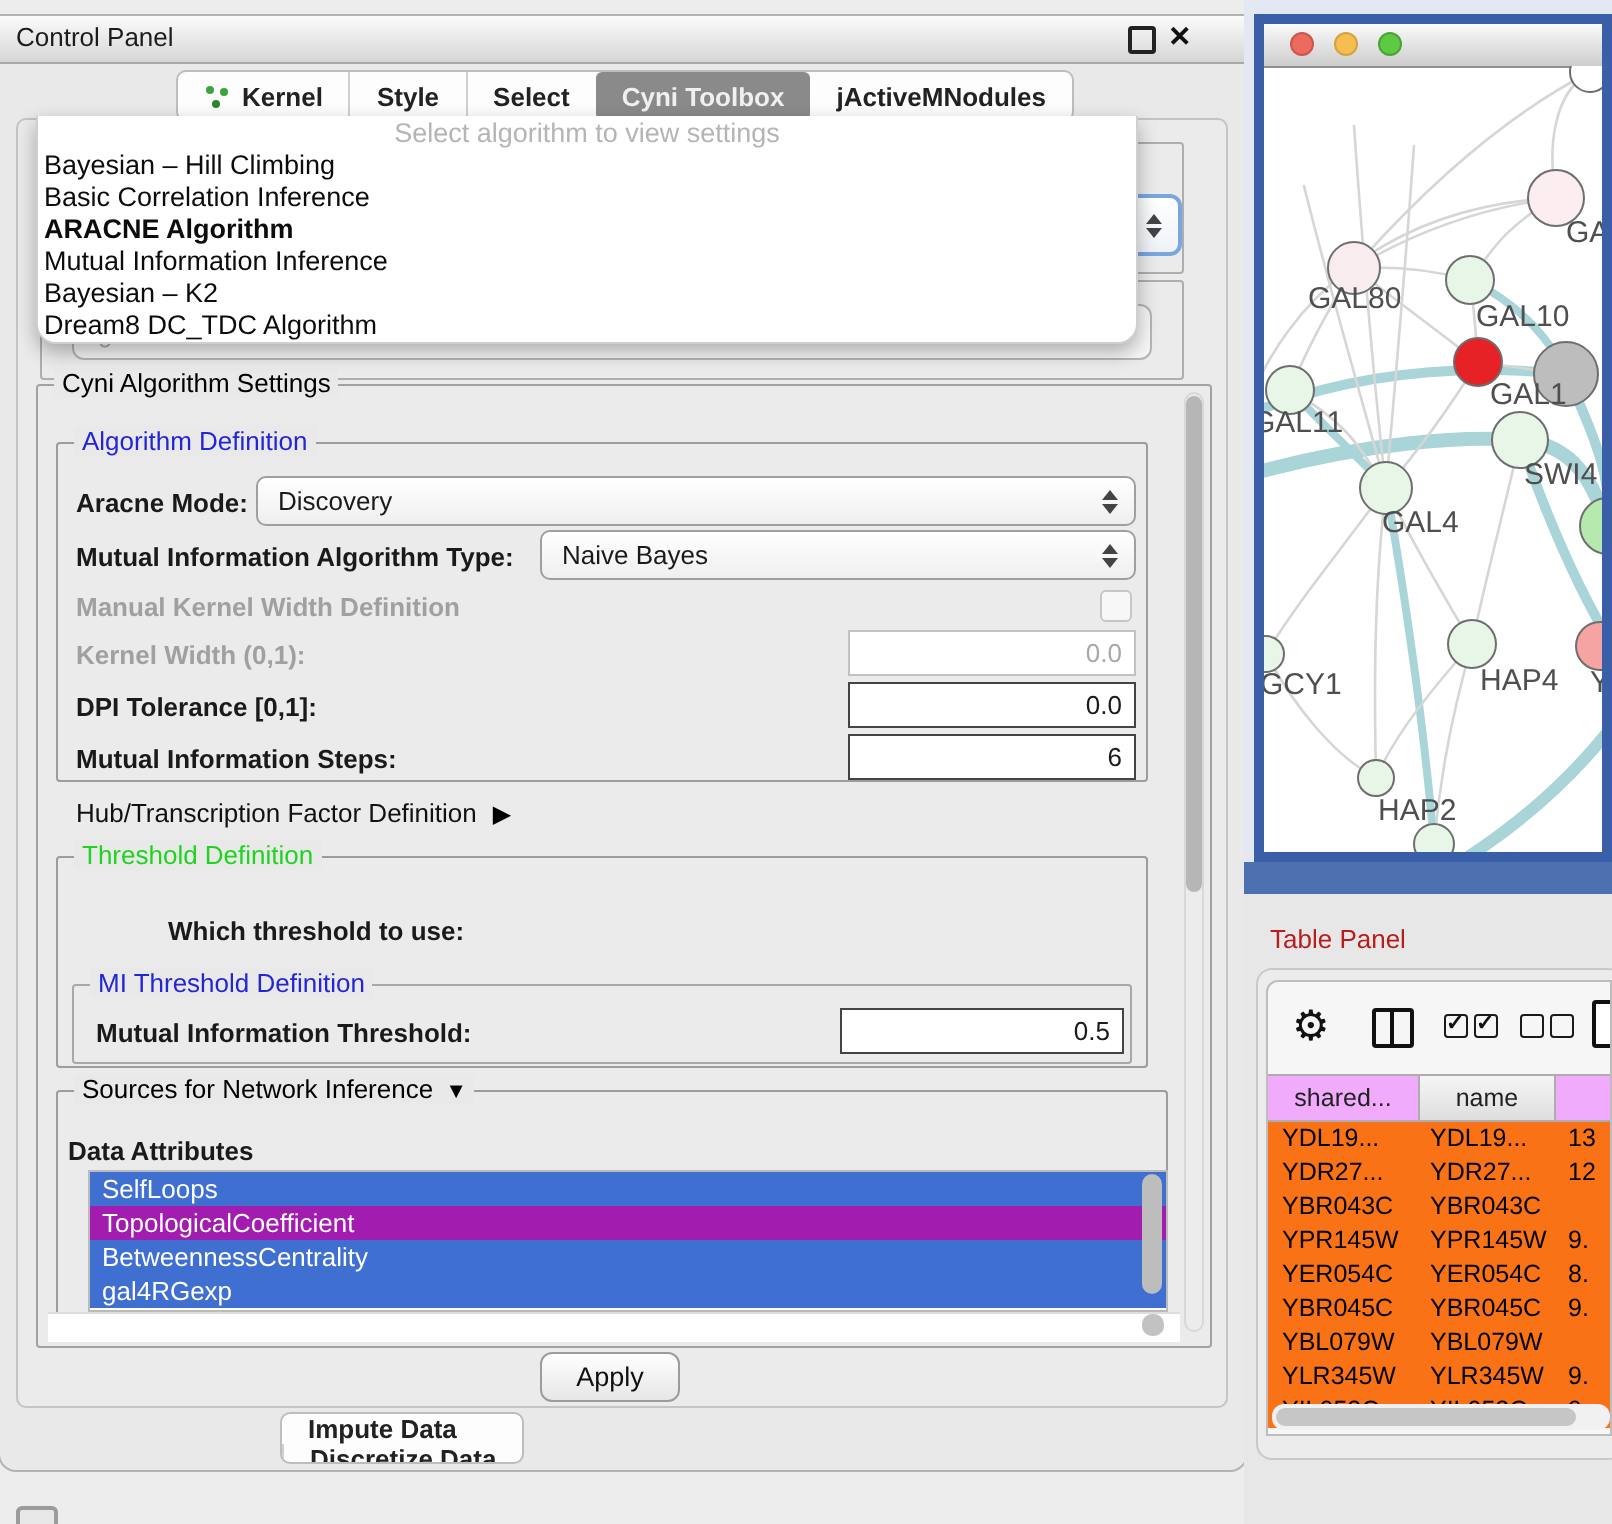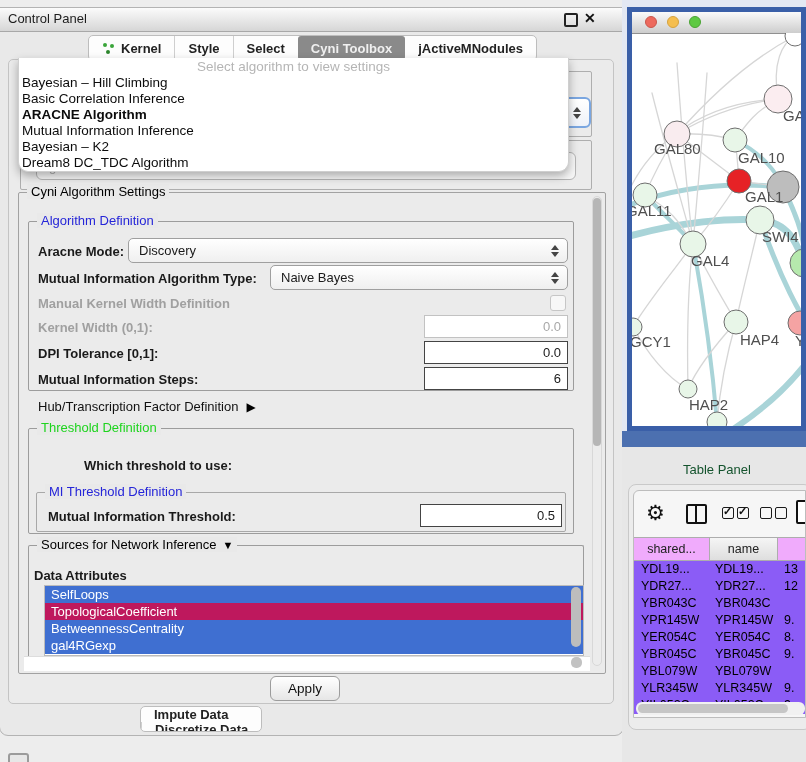--- a/index.html
+++ b/index.html
@@ -110,40 +110,40 @@
     background:linear-gradient(#fafafa,#cdcdcd);border-bottom:1px solid #909090;}
   .light{position:absolute;width:12px;height:12px;border-radius:50%;box-sizing:border-box;}
   #light-close{left:645px;top:16px;background:#ed6a5e;border:1px solid #c9574c;}
   #light-min{left:667px;top:16px;background:#f5be4f;border:1px solid #d5a23f;}
   #light-zoom{left:689px;top:16px;background:#5ec943;border:1px solid #4aa334;}
   #net-canvas{left:632px;top:33px;width:169px;height:393px;}
   #desktop-band{left:622px;top:431px;width:184px;height:16px;background:#4c70b0;}
 
   
   #table-region{left:622px;top:447px;width:184px;height:315px;background:#e7e7e7;}
-  #tp-title{left:635px;top:462px;font-size:13px;color:#14532d;margin-left:48px;}
+  #tp-title{left:635px;top:462px;font-size:13px;color:#b91c1c;}
   #tp-outer{left:628px;top:484px;width:184px;height:246px;border:1px solid #c9c9c9;border-radius:8px;
     background:#ececec;box-sizing:border-box;}
   #tp-card{left:633px;top:490px;width:173px;height:228px;background:#f6f6f6;border:1px solid #bdbdbd;
     border-radius:6px 0 0 0;overflow:hidden;box-sizing:border-box;}
   .tcard-abs{position:absolute;}
   #gear-icon{left:12px;top:10px;font-size:21px;color:#111;}
   #gear-icon:after{content:"⚙";}
   #split-icon{left:52px;top:13px;width:17px;height:16px;border:2px solid #111;border-radius:2px;}
   #split-icon:after{content:"";position:absolute;left:7px;top:0;width:2px;height:16px;background:#111;}
   .cb{position:absolute;width:10px;height:10px;border:1.5px solid #1a1a1a;border-radius:2px;}
   .cb.checked:after{content:"✓";position:absolute;left:0px;top:-3px;font-size:11px;font-weight:bold;color:#111;}
   #doc-icon{left:162px;top:9px;width:15px;height:20px;border:2px solid #111;border-radius:2px;background:#fff;}
   #thead{left:0;top:46px;width:173px;height:24px;display:flex;}
   .th{box-sizing:border-box;border:1px solid #adadad;border-left:none;display:flex;align-items:center;
     justify-content:center;font-size:12.5px;color:#222;overflow:hidden;white-space:nowrap;}
   .th.hl{background:#f0abfc;text-align:center;}
   .th.plain{background:linear-gradient(#f5f5f5,#dedede);}
   #tbody{left:0;top:70px;width:173px;}
-  .tr{display:flex;height:17px;background:#8b5cf6;}
+  .tr{display:flex;height:17px;background:#f97316;}
   .td{box-sizing:border-box;font-size:12.5px;line-height:17px;overflow:hidden;white-space:nowrap;color:#000;}
   .td.c1{width:76px;padding-left:7px;}
   .td.c2{width:68px;padding-left:5px;}
   .td.c3{width:29px;padding-left:6px;}
   #hscroll{left:2px;top:211px;width:169px;height:13px;background:#f1f1f1;border-radius:6px;}
   #hthumb{left:4px;top:213px;width:150px;height:9px;background:#c6c6c6;border-radius:5px;}
 
   #corner-box{left:8px;top:753px;width:17px;height:10px;border:2px solid #9b9b9b;border-radius:3px;background:#e7e7e7;}
 </style>
 </head>
@@ -248,21 +248,21 @@
   <div class="abs field" style="left:420px;top:504px;width:142px;height:23px;">
     <span>0.5</span>
   </div>
 
   <div class="abs group" id="src-group">
     <span class="legend black"><span>Sources for Network Inference</span><span class="arrow-down"></span></span>
   </div>
   <div class="abs flabel" id="attr-label">Data Attributes</div>
   <div class="abs" id="attr-list">
       <div class="attr-item" style="background: rgb(63, 111, 209);">SelfLoops</div>
-      <div class="attr-item" style="background: #be185d;">TopologicalCoefficient</div>
+      <div class="attr-item" style="background: #a21caf;">TopologicalCoefficient</div>
       <div class="attr-item" style="background: rgb(63, 111, 209);">BetweennessCentrality</div>
       <div class="attr-item" style="background: rgb(63, 111, 209);">gal4RGexp</div>
     </div>
   <div class="abs" id="list-scroll"></div>
   <div class="abs" id="bottom-white"></div>
   <div class="abs" id="list-scroll-end"></div>
 
   <div class="abs" id="apply-btn">
     <span>Apply</span>
   </div>

